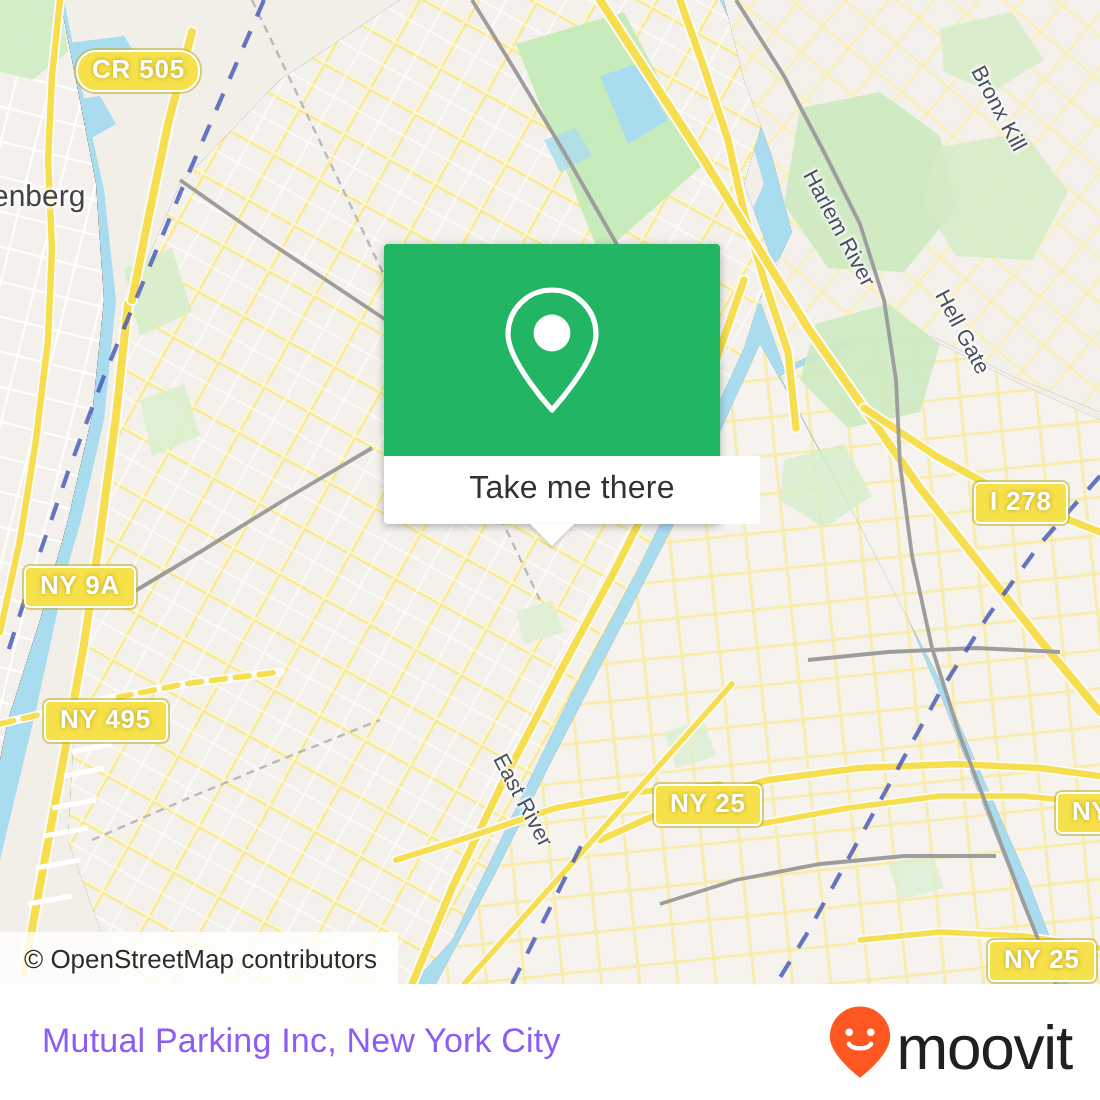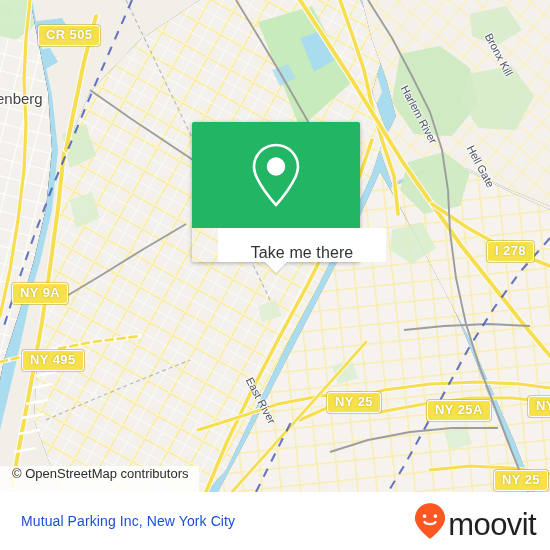--- a/index.html
+++ b/index.html
@@ -36,22 +36,22 @@
     width: 550px;
     height: 58px;
     background: #ffffff;
     overflow: hidden;
   }
   #place-label {
     position: absolute;
     left: 21px;
     top: 50%;
     transform: translateY(-50%);
-    font-size: 14px;
-    color: #1d4ed8;
+    font-size: 17px;
+    color: #8b5cf6;
     letter-spacing: 0.1px;
     white-space: nowrap;
   }
   #moovit-logo {
     position: absolute;
     right: 14px;
     top: 50%;
     transform: translateY(-50%);
     display: flex;
     align-items: flex-end;
@@ -65,21 +65,21 @@
     font-weight: 400;
   }
 
   
   #attribution {
     position: absolute;
     left: 0;
     top: 466px;
     height: 26px;
     display: flex;
-    align-items: flex-start;
+    align-items: center;
     padding: 0 10px 0 12px;
     background: rgba(255,255,255,0.82);
     font-size: 13px;
     color: #2b2b2b;
     white-space: nowrap;
   }
 
   
   #popup-card {
     position: absolute;
@@ -98,28 +98,27 @@
     height: 106px;
     background: #22b564;
     border-radius: 2px 2px 0 0;
     display: flex;
     align-items: center;
     justify-content: center;
   }
   #popup-card-footer {
     position: absolute;
     left: 0; top: 106px;
-    width: 168px;
+    width: 188px;
     height: 34px;
     background: #ffffff;
     border-radius: 0 0 2px 2px;
     display: flex;
-    align-items: flex-end;
+    align-items: center;
     justify-content: center;
-    margin-left: 26px;
   }
   #popup-cta-label {
     font-size: 16px;
     color: #303336;
     letter-spacing: 0.1px;
   }
   #popup-tail {
     position: absolute;
     left: 50%;
     top: 140px;
@@ -388,26 +387,25 @@
     <div class="place-text" style="left:-4px; top:90px;">enberg</div>
 
     <div class="water-label" style="left:404px; top:80px; transform: rotate(62deg); transform-origin: left center;">Harlem River</div>
 
     <div class="water-label" style="left:488px; top:28px; transform: rotate(62deg); transform-origin: left center;">Bronx Kill</div>
 
     <div class="water-label" style="left:470px; top:140px; transform: rotate(62deg); transform-origin: left center;">Hell Gate</div>
 
     <div class="water-label" style="left:249px; top:372px; transform: rotate(62deg); transform-origin: left center;">East River</div>
 
-    <div class="shield" style="left:38px; top:25px;">CR 505</div>
+    <div class="shield" style="left:38px; top:25px;border-radius:10px;">CR 505</div>
     <div class="shield" style="left:12px; top:283px;">NY 9A</div>
     <div class="shield" style="left:22px; top:350px;">NY 495</div>
     <div class="shield" style="left:487px; top:241px;">I 278</div>
     <div class="shield" style="left:327px; top:392px;">NY 25</div>
-    <div class="shield" style="left:427px; top:400px;">NY 25A</div>
     <div class="shield" style="left:528px; top:396px;">NY</div>
     <div class="shield" style="left:494px; top:470px;">NY 25</div>
 
     <div id="popup-card">
       <div id="popup-card-green">
         <svg width="56" height="66" viewBox="0 0 56 66">
           <path d="M28 3 C15.8 3 6 12.8 6 25 C6 39 28 63 28 63 C28 63 50 39 50 25
                    C50 12.8 40.2 3 28 3 Z" fill="none" stroke="#ffffff" stroke-width="2.6" stroke-linejoin="round"></path>
           <circle cx="28" cy="24.5" r="9.2" fill="#ffffff"></circle>
         </svg>

